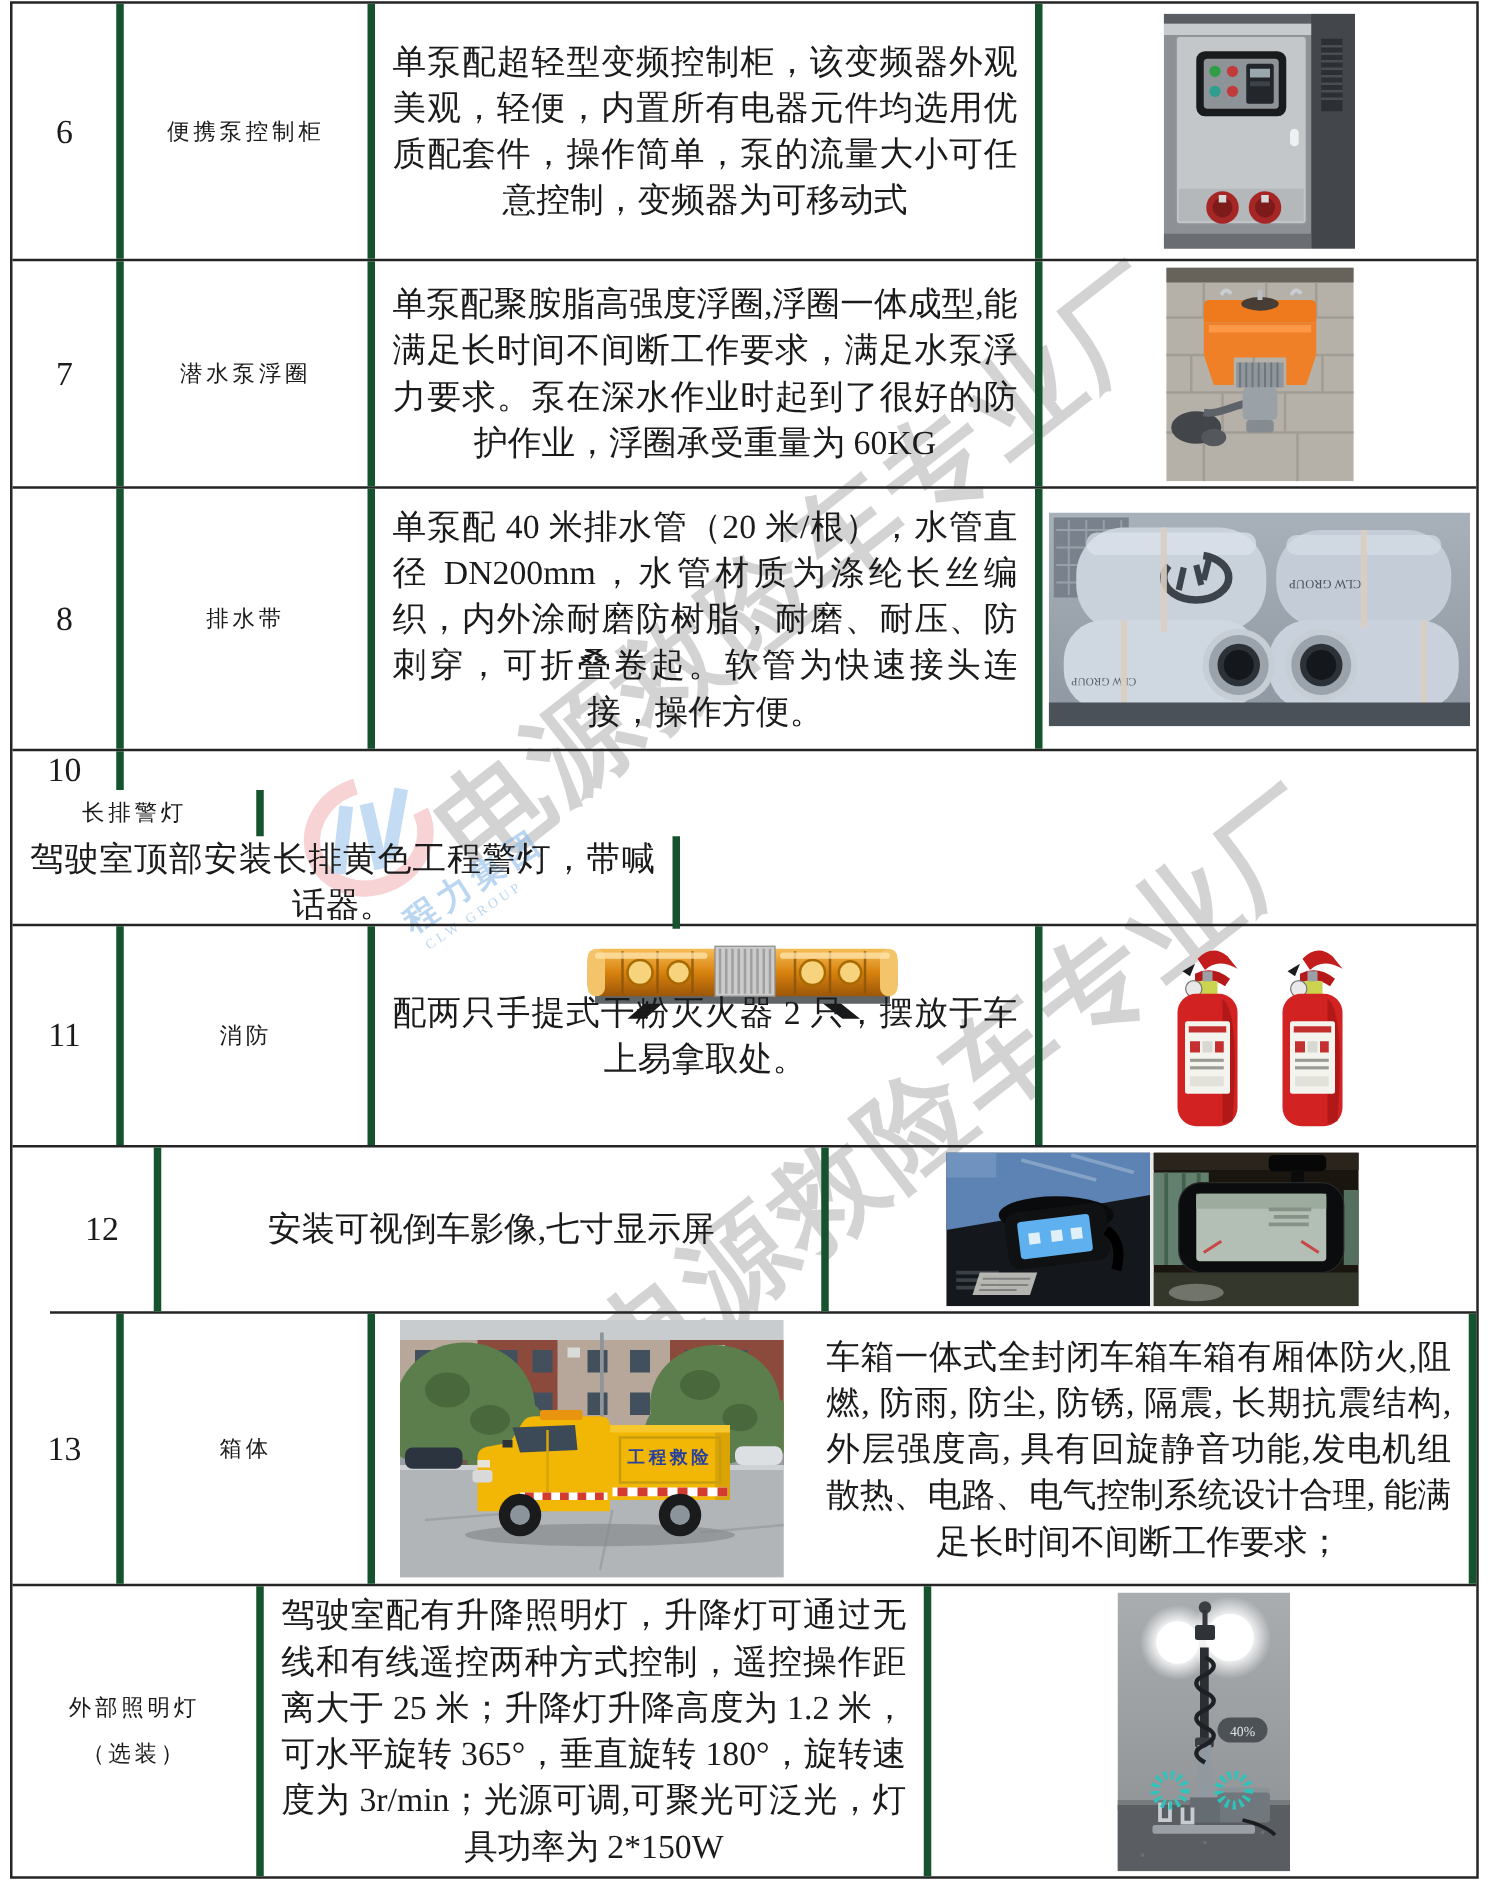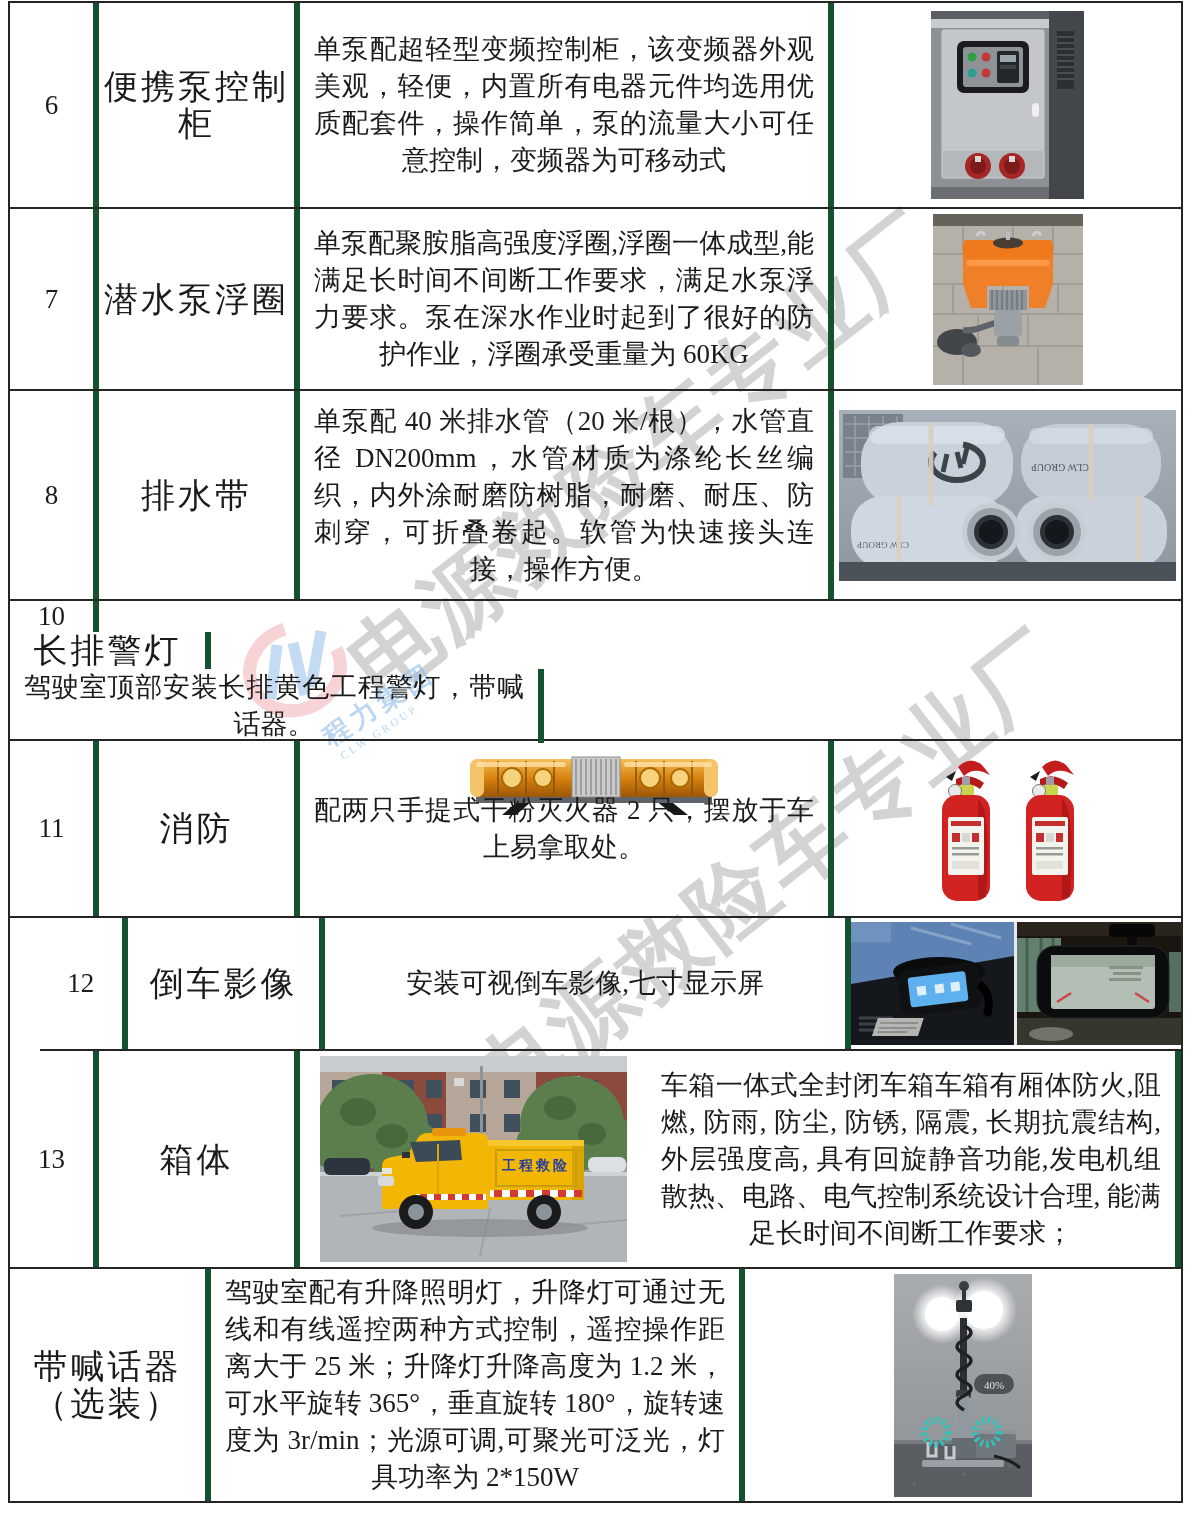--- a/index.html
+++ b/index.html
@@ -4,21 +4,21 @@
 <style>
   html,body{margin:0;padding:0;background:#ffffff;}
   .page{position:relative;width:1200px;height:1519px;background:#fff;overflow:hidden;
         font-family:"Liberation Serif","DejaVu Serif",serif;color:#1b1b1b;}
   
   .tbl{position:absolute;left:8px;top:1px;width:1175px;border:2px solid #252525;box-sizing:border-box;z-index:3;}
   .row{display:flex;box-sizing:border-box;border-bottom:2px solid #252525;}
   .row:last-child{border-bottom:none;}
   .cell{box-sizing:border-box;border-right:6px solid #14532d;display:flex;align-items:center;justify-content:center;position:relative;}
   .c-no{width:89px;font-size:27px;}
-  .c-name{width:201px;font-size:34px;letter-spacing:3px;text-align:center;line-height:37px;}
+  .c-name{width:201px;font-size:18px;letter-spacing:3px;text-align:center;line-height:37px;}
   .c-desc{width:534px;padding:0 14px;}
   .c-img{flex:1;border-right:none;}
   .desc{font-size:27px;line-height:37px;text-align:justify;text-align-last:center;width:100%;}
   .r6{height:206px;} .r7{height:182px;} .r8{height:210px;} .r10{height:140px;flex-direction:column;}
   .r11{height:177px;} .r12{height:133px;margin-left:30px;} .r13{height:218px;} .r14{height:232px;}
   .photo{display:block;}
   
   .wm-band{position:absolute;font-size:86px;font-weight:700;white-space:nowrap;
            color:rgba(150,150,150,0.42);letter-spacing:4px;transform-origin:0 0;
            transform:rotate(-38deg);z-index:2;pointer-events:none;}
@@ -267,23 +267,20 @@
             <rect x="20" y="112" width="27" height="8" fill="#e2e2da"></rect>
           </g>
         </svg>
       </div>
     </div>
 
     <div class="row r12">
       <div class="cell c-no">
           <span>12</span>
         </div>
-      <div class="cell c-name">
-          <span>倒车影像</span>
-        </div>
       <div class="cell c-desc">
           <div class="desc">安装可视倒车影像,七寸显示屏</div>
         </div>
       <div class="cell c-img">
         <svg class="photo" width="330" height="123" viewBox="0 0 330 123">
           <rect width="163" height="123" fill="#14181d"></rect>
           <path d="M0 0H163V34L0 62Z" fill="#5d83b4"></path>
           <rect width="40" height="20" fill="#7d9cc4" opacity=".6"></rect>
           <path d="M60 6l60 16M100 2l50 14" stroke="#ffffff" stroke-width="3" opacity=".25"></path>
           <path d="M8 96h34M8 102h34M8 108h34" stroke="#3a4046" stroke-width="3"></path>
@@ -401,21 +398,21 @@
             <circle cx="224" cy="156" r="8" fill="#8b939b"></circle>
         </svg>
       </div>
       <div class="cell c-desc">
           <div class="desc">车箱一体式全封闭车箱车箱有厢体防火,阻燃, 防雨, 防尘, 防锈, 隔震, 长期抗震结构,外层强度高, 具有回旋静音功能,发电机组散热、电路、电气控制系统设计合理, 能满足长时间不间断工作要求；</div>
         </div>
     </div>
 
     <div class="row r14">
       <div class="cell c-name">
-        <span><span>带喊话器</span><br><span>（选装）</span></span>
+        <span><span>外部照明灯</span><br><span>（选装）</span></span>
       </div>
       <div class="cell c-desc">
           <div class="desc">驾驶室配有升降照明灯，升降灯可通过无线和有线遥控两种方式控制，遥控操作距离大于 25 米；升降灯升降高度为 1.2 米，可水平旋转 365°，垂直旋转 180°，旋转速度为 3r/min；光源可调,可聚光可泛光，灯具功率为 2*150W</div>
         </div>
       <div class="cell c-img">
         <svg class="photo" width="138" height="223" viewBox="0 0 138 223">
           <defs>
             <linearGradient id="g14" x1="0" y1="0" x2="0" y2="1">
               <stop offset="0" stop-color="#a9adb0"></stop>
                 <stop offset="1" stop-color="#8b8f92"></stop>

